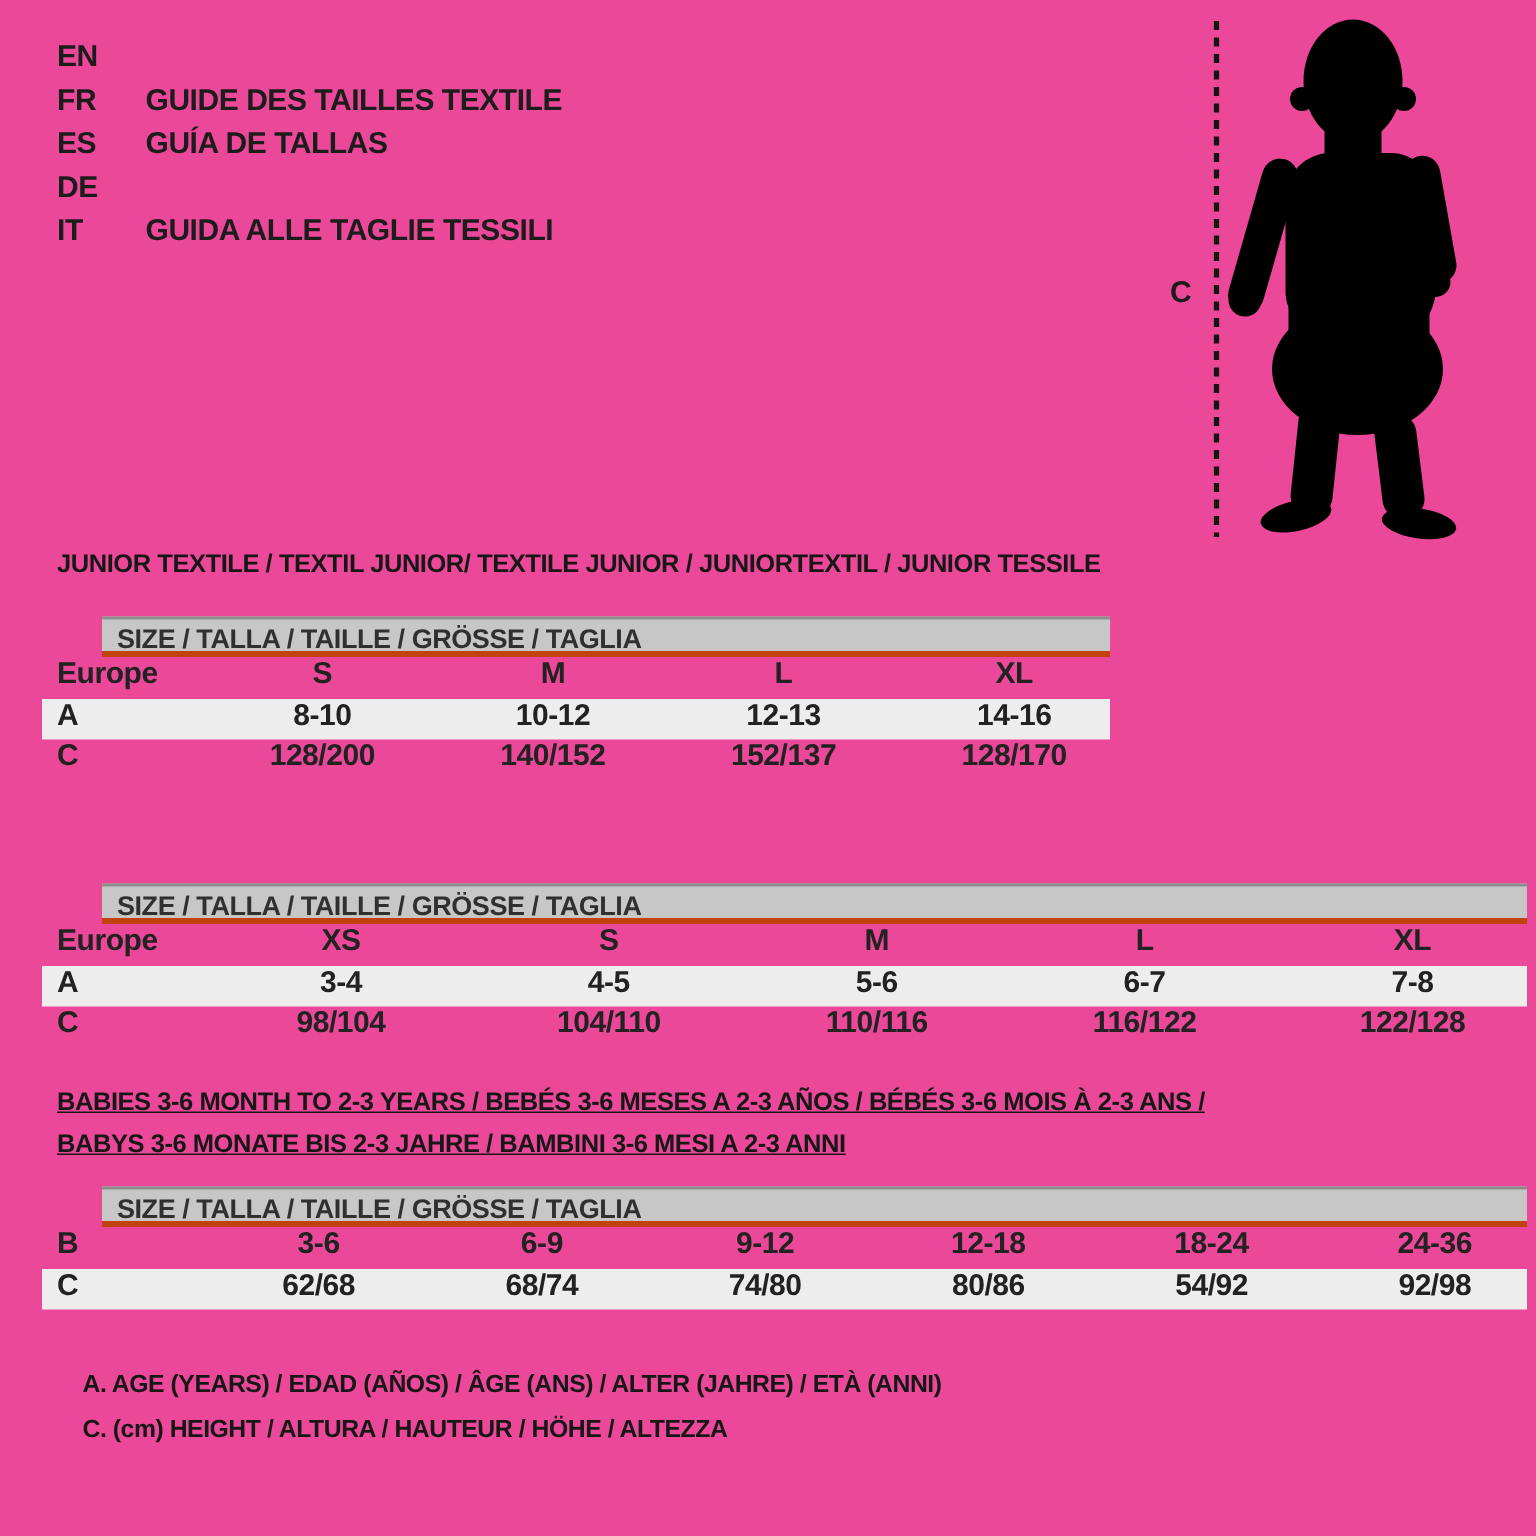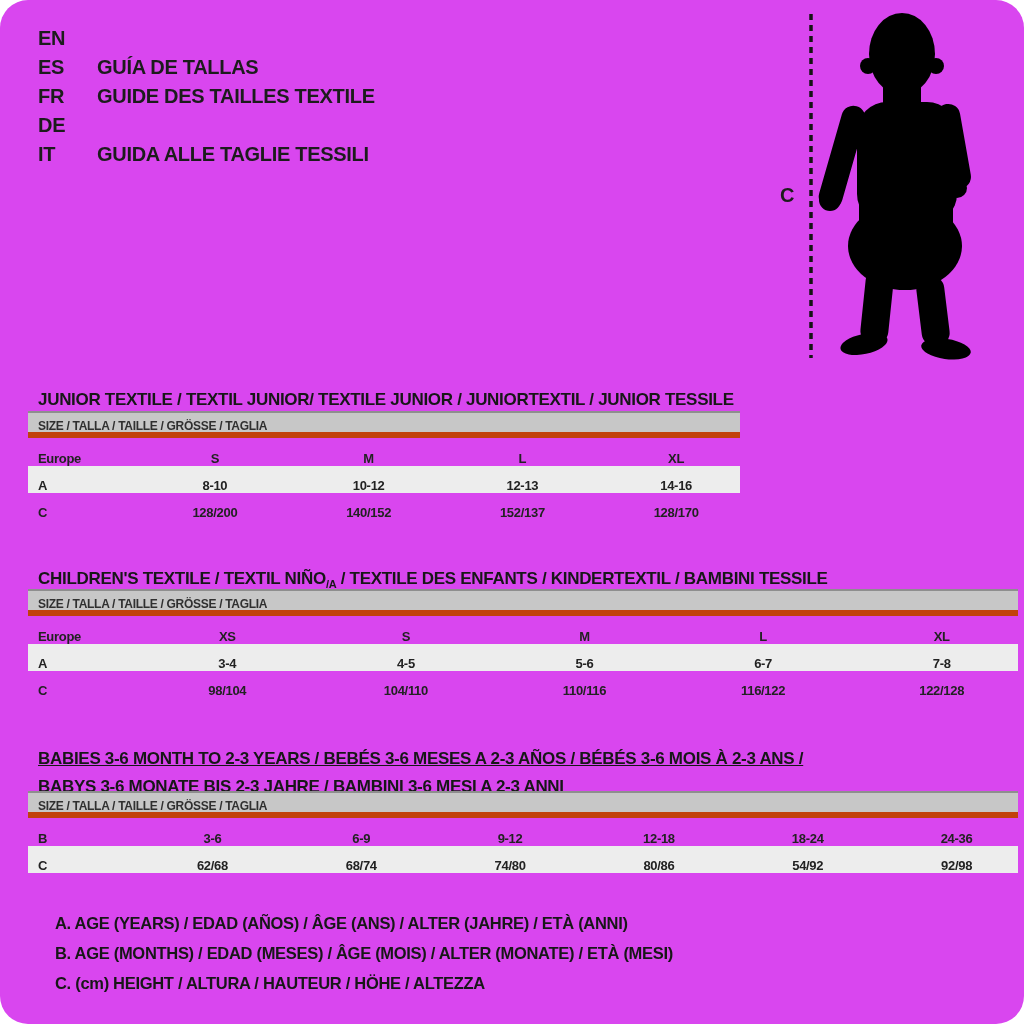--- a/index.html
+++ b/index.html
@@ -1,68 +1,68 @@
 <!DOCTYPE html>
 <html><head>
 <meta charset="utf-8">
 <style>
   html,body{margin:0;padding:0;background:#fff;}
   .page{
-    position:relative;width:1024px;height:1024px;background:#d946ef;overflow:hidden;
+    position:relative;width:1024px;height:1024px;background:#ec4899;overflow:hidden;
     font-family:"Liberation Sans", sans-serif;color:#1c1c1c;
     letter-spacing:-0.3px;
-    border-radius:28px;
   }
   
   .lang-list{position:absolute;left:38px;top:24px;}
   .lang-row{display:flex;height:29px;align-items:center;font-weight:700;font-size:20px;}
   .lang-code{width:59px;flex:0 0 59px;}
   
   .figure-dotted{position:absolute;left:806px;top:12px;width:10px;height:348px;}
   .figure-c{position:absolute;left:780px;top:184px;font-size:20px;font-weight:700;}
   .silhouette{position:absolute;left:815px;top:8px;width:170px;height:352px;}
   
-  .section-title{position:absolute;left:38px;font-size:17px;font-weight:700;color:#171717;white-space:nowrap;margin-top:24px;}
+  .section-title{position:absolute;left:38px;font-size:17px;font-weight:700;color:#171717;white-space:nowrap;}
   .section-title sub{font-size:11px;vertical-align:-4px;}
   .two-line{line-height:28px;}
   
   .stable{position:absolute;left:28px;box-sizing:border-box;}
   .t1{top:411px;width:712px;}
   .t2{top:589px;width:990px;}
   .t3{top:791px;width:990px;}
   .thead{
     height:27px;line-height:27px;background:#c7c7c7;
-    border-top:2px solid #8e8e8e;border-bottom:6px solid #c2410c;
-    padding-left:10px;font-size:12px;font-weight:700;color:#303030;
+    border-top:2px solid #8e8e8e;border-bottom:4px solid #c2410c;
+    padding-left:10px;font-size:18px;font-weight:700;color:#303030;
     box-sizing:border-box;
+    margin-left:40px;
   }
-  .trow{display:flex;height:27px;align-items:flex-end;font-size:13px;font-weight:700;color:#222;gap:26px;}
+  .trow{display:flex;height:27px;align-items:flex-start;font-size:20px;font-weight:700;color:#222;gap:26px;}
   .trow.tall{height:28px;}
   .trow.shaded{background:#ededed;}
   .tlabel{flex:0 0 97px;padding-left:10px;box-sizing:border-box;}
   .tcell{flex:1;text-align:center;}
   
   .footnotes{position:absolute;left:55px;top:908px;font-size:16.5px;font-weight:700;line-height:30px;color:#171717;}
 </style>
 </head>
 <body>
 
 <div class="page">
 
   <div class="lang-list">
     <div class="lang-row">
       <span class="lang-code">EN</span>
     </div>
     <div class="lang-row">
+      <span class="lang-code">FR</span>
+      <span class="lang-label">GUIDE DES TAILLES TEXTILE</span>
+    </div>
+    <div class="lang-row">
       <span class="lang-code">ES</span>
       <span class="lang-label">GUÍA DE TALLAS</span>
-    </div>
-    <div class="lang-row">
-      <span class="lang-code">FR</span>
-      <span class="lang-label">GUIDE DES TAILLES TEXTILE</span>
     </div>
     <div class="lang-row">
       <span class="lang-code">DE</span>
     </div>
     <div class="lang-row">
       <span class="lang-code">IT</span>
       <span class="lang-label">GUIDA ALLE TAGLIE TESSILI</span>
     </div>
   </div>
 
@@ -116,21 +116,20 @@
     </div>
     <div class="trow">
       <div class="tlabel">C</div>
       <div class="tcell">128/200</div>
       <div class="tcell">140/152</div>
       <div class="tcell">152/137</div>
       <div class="tcell">128/170</div>
     </div>
   </div>
 
-  <div class="section-title" style="top:545px;"><span>CHILDREN'S TEXTILE / TEXTIL NIÑO</span><sub>/A</sub><span> / TEXTILE DES ENFANTS / KINDERTEXTIL / BAMBINI TESSILE</span></div>
   <div class="stable t2">
     <div class="thead">SIZE / TALLA / TAILLE / GRÖSSE / TAGLIA</div>
     <div class="trow tall">
       <div class="tlabel">Europe</div>
       <div class="tcell">XS</div>
       <div class="tcell">S</div>
       <div class="tcell">M</div>
       <div class="tcell">L</div>
       <div class="tcell">XL</div>
     </div>
@@ -173,17 +172,16 @@
       <div class="tcell">68/74</div>
       <div class="tcell">74/80</div>
       <div class="tcell">80/86</div>
       <div class="tcell">54/92</div>
       <div class="tcell">92/98</div>
     </div>
   </div>
 
   <div class="footnotes">
     <div>A. AGE (YEARS) / EDAD (AÑOS) / ÂGE (ANS) / ALTER (JAHRE) / ETÀ (ANNI)</div>
-    <div>B. AGE (MONTHS) / EDAD (MESES) / ÂGE (MOIS) / ALTER (MONATE) / ETÀ (MESI)</div>
     <div>C. (cm) HEIGHT / ALTURA / HAUTEUR / HÖHE / ALTEZZA</div>
   </div>
 
 </div>
 
 </body></html>

